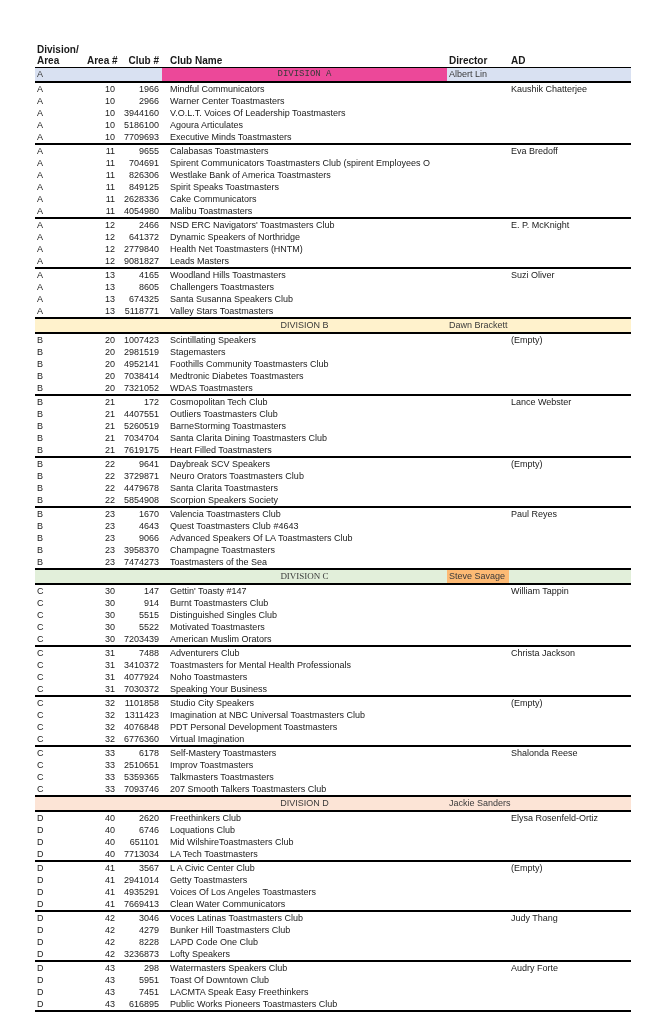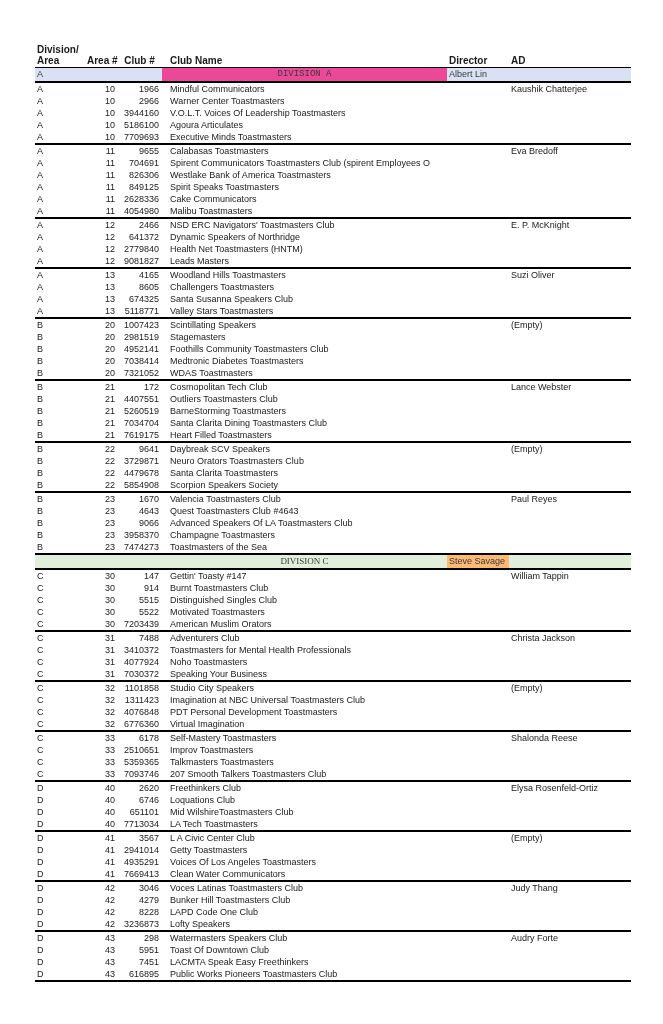--- a/index.html
+++ b/index.html
@@ -10,21 +10,21 @@
   table.roster{border-collapse:collapse;table-layout:fixed;width:596px;
                font-size:9px;color:#1a1a1a;}
   col.c-div{width:50px}
   col.c-area{width:33px}
   col.c-clubnum{width:44px}
   col.c-name{width:285px}
   col.c-director{width:62px}
   col.c-ad{width:122px}
   thead th{font-weight:bold;text-align:left;vertical-align:bottom;
            padding:0 0 1px 2px;height:24px;font-size:10px;white-space:nowrap;}
-  thead th.num{text-align:center;padding-right:3px;}
+  thead th.num{text-align:right;padding-right:3px;}
   thead th .l{display:block;line-height:11px;}
   tbody td{height:12px;line-height:12px;padding:0 0 0 2px;
            white-space:nowrap;overflow:visible;vertical-align:middle;}
   td.num{text-align:right;padding:0 3px 0 0;}
   td.name{padding-left:8px;}
   tr.banner td{border-top:2px solid #000;border-bottom:2px solid #000;
                color:#3a3a3a;height:13px;line-height:13px;}
   tr.banner td.name{text-align:center;padding-left:0;}
   tr.banner.first td{border-top:1px solid #000;}
   tr.group-end td{border-bottom:2px solid #000;}
@@ -209,20 +209,28 @@
           <td></td>
         </tr>
         <tr class="group-end">
           <td>A</td>
           <td class="num">13</td>
           <td class="num">5118771</td>
           <td class="name">Valley Stars Toastmasters</td>
           <td></td>
           <td></td>
         </tr>
+        <tr class="banner">
+          <td style="background: rgb(255, 242, 204);"></td>
+          <td class="num" style="background: rgb(255, 242, 204);"></td>
+          <td class="num" style="background: rgb(255, 242, 204);"></td>
+          <td class="name" style="background: rgb(255, 242, 204);">DIVISION B</td>
+          <td style="background: rgb(255, 242, 204);">Dawn Brackett</td>
+          <td style="background: rgb(255, 242, 204);"></td>
+        </tr>
         <tr>
           <td>B</td>
           <td class="num">20</td>
           <td class="num">1007423</td>
           <td class="name">Scintillating Speakers</td>
           <td></td>
           <td>(Empty)</td>
         </tr>
         <tr>
           <td>B</td>
@@ -505,20 +513,28 @@
           <td></td>
         </tr>
         <tr class="group-end">
           <td>C</td>
           <td class="num">33</td>
           <td class="num">7093746</td>
           <td class="name">207 Smooth Talkers Toastmasters Club</td>
           <td></td>
           <td></td>
         </tr>
+        <tr class="banner">
+          <td style="background: rgb(252, 228, 214);"></td>
+          <td class="num" style="background: rgb(252, 228, 214);"></td>
+          <td class="num" style="background: rgb(252, 228, 214);"></td>
+          <td class="name" style="background: rgb(252, 228, 214);">DIVISION D</td>
+          <td style="background: rgb(252, 228, 214);">Jackie Sanders</td>
+          <td style="background: rgb(252, 228, 214);"></td>
+        </tr>
         <tr>
           <td>D</td>
           <td class="num">40</td>
           <td class="num">2620</td>
           <td class="name">Freethinkers Club</td>
           <td></td>
           <td>Elysa Rosenfeld-Ortiz</td>
         </tr>
         <tr>
           <td>D</td>

